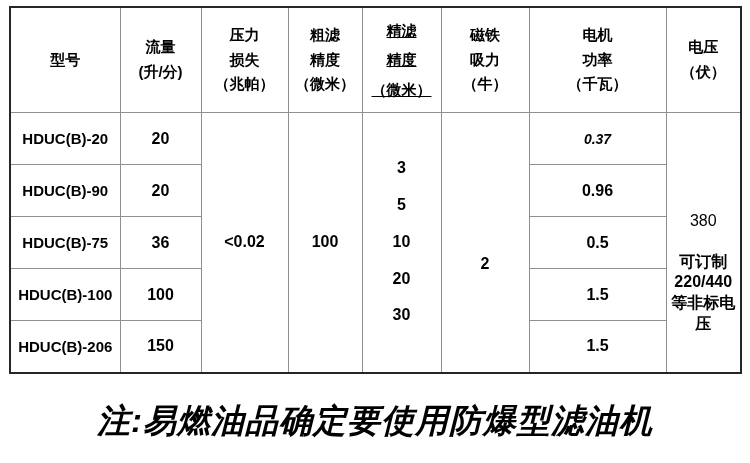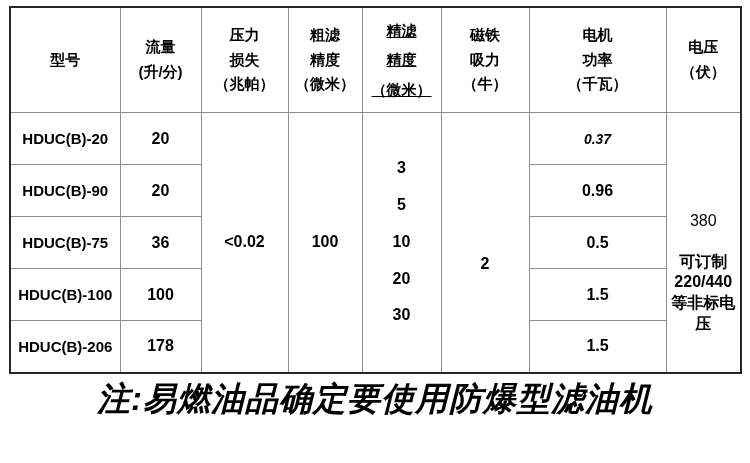--- a/index.html
+++ b/index.html
@@ -78,21 +78,21 @@
     margin-bottom: 4px;
   }
   .v-note {
     display: block;
     font-size: 16px;
     font-weight: bold;
     line-height: 1.3;
     white-space: pre-line;
   }
   .footer-note {
-    margin-top: 3px;
+    margin-top: 25px;
     text-align: center;
     font-size: 33px;
     font-weight: bold;
     font-style: italic;
     letter-spacing: 1px;
     color: #000;
   }
 </style>
 </head>
 <body>
@@ -164,21 +164,21 @@
         <td class="num-cell">36</td>
         <td class="num-cell">0.5</td>
       </tr>
       <tr>
         <td class="model-cell">HDUC(B)-100</td>
         <td class="num-cell">100</td>
         <td class="num-cell">1.5</td>
       </tr>
       <tr>
         <td class="model-cell">HDUC(B)-206</td>
-        <td class="num-cell">178</td>
+        <td class="num-cell">150</td>
         <td class="num-cell">1.5</td>
       </tr>
     </tbody>
   </table>
 
   <div class="footer-note">注:易燃油品确定要使用防爆型滤油机</div>
 
 </div>
 
 </body></html>

